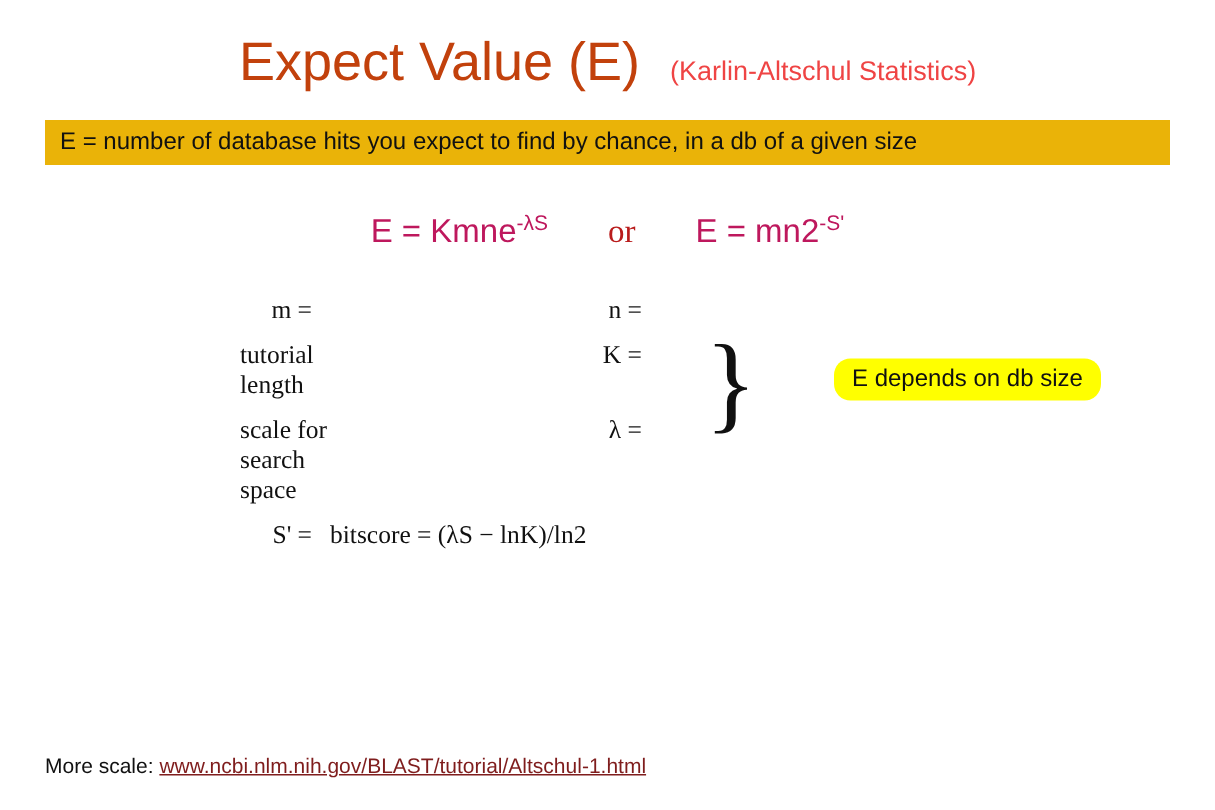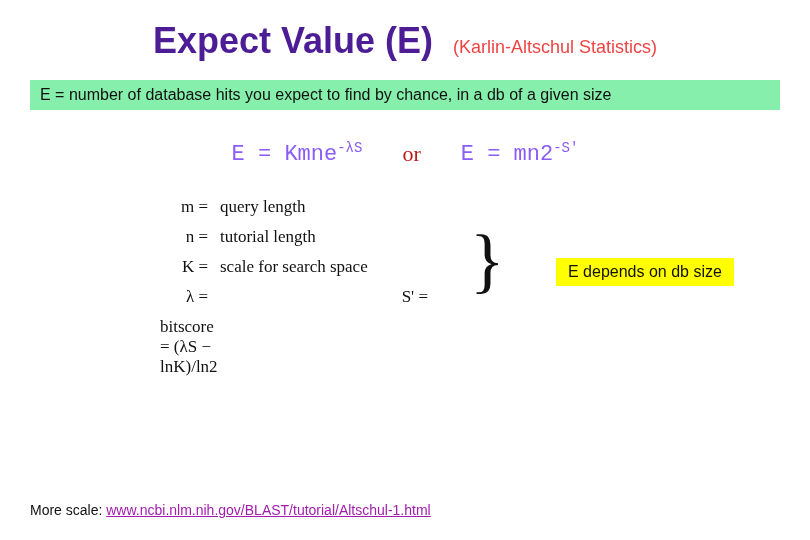--- a/index.html
+++ b/index.html
@@ -22,51 +22,51 @@
     .title-row {
       display: flex;
       align-items: baseline;
       justify-content: center;
       gap: 20px;
       margin-bottom: 18px;
     }
 
     .main-title {
       font-size: 36px;
-      font-weight: bold;
-      color: #4c1d95;
+      font-weight: normal;
+      color: #c2410c;
     }
 
     .subtitle {
       font-size: 18px;
       color: #ef4444;
     }
 
     .highlight-bar {
-      background: #86efac;
+      background: #eab308;
       padding: 6px 10px;
       font-size: 16px;
       color: #111;
       margin-bottom: 30px;
       display: block;
       width: 100%;
     }
 
     .formula-row {
       display: flex;
       align-items: center;
       justify-content: center;
       gap: 40px;
       margin-bottom: 30px;
     }
 
     .formula {
       font-size: 22px;
-      font-family: Liberation Mono, monospace;
-      color: #8b5cf6;
+      font-family: Liberation Sans, sans-serif;
+      color: #be185d;
     }
 
     .formula sup {
       font-size: 14px;
     }
 
     .or-text {
       font-size: 22px;
       font-family: 'Times New Roman', serif;
       color: #b91c1c;
@@ -121,21 +121,21 @@
 
     .more-info {
       position: absolute;
       bottom: 22px;
       left: 30px;
       font-size: 14px;
       color: #111;
     }
 
     .more-info a {
-      color: #a21caf;
+      color: #7f1d1d;
       text-decoration: underline;
     }
 
     .def-row-wrapper {
       display: flex;
       align-items: center;
       justify-content: center;
       gap: 20px;
     }
 
@@ -159,33 +159,32 @@
     <span class="or-text">or</span>
     <span class="formula">
       E = mn2<sup>-S'</sup>
     </span>
   </div>
 
   <div class="def-row-wrapper">
     <div class="definitions-table">
 
     <div class="def-key">m =</div>
-        <div class="def-val">query length</div>
         <div class="def-key">n =</div>
         <div class="def-val">tutorial length</div>
         <div class="def-key">K =</div>
         <div class="def-val">scale for search space</div>
         <div class="def-key">λ =</div>
         <div class="def-key">S' =</div>
         <div class="def-val">bitscore = (λS − lnK)/ln2</div>
       </div>
 
     <div class="brace-depends" style="position:relative; width:180px; height: 80px; margin-left: 10px; margin-top: -10px;">
       <span class="brace" style="position:absolute; left:0; top:-18px; font-size:72px;">}</span>
-      <div class="depends-box" style="position:absolute; left:46px; top:16px;">E depends on db size</div>
+      <div class="depends-box" style="position:absolute; left:46px; top:2px;border-radius:11px;">E depends on db size</div>
     </div>
   </div>
 
   <div class="more-info">
     <span>More scale: </span><a href="#">www.ncbi.nlm.nih.gov/BLAST/tutorial/Altschul-1.html</a>
   </div>
 
 </div>
 
 </body></html>

